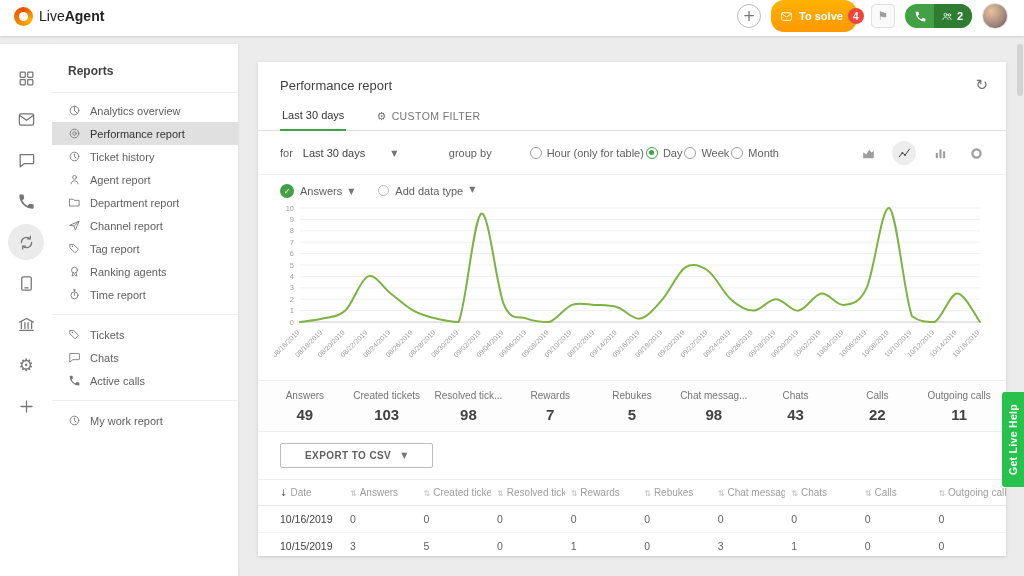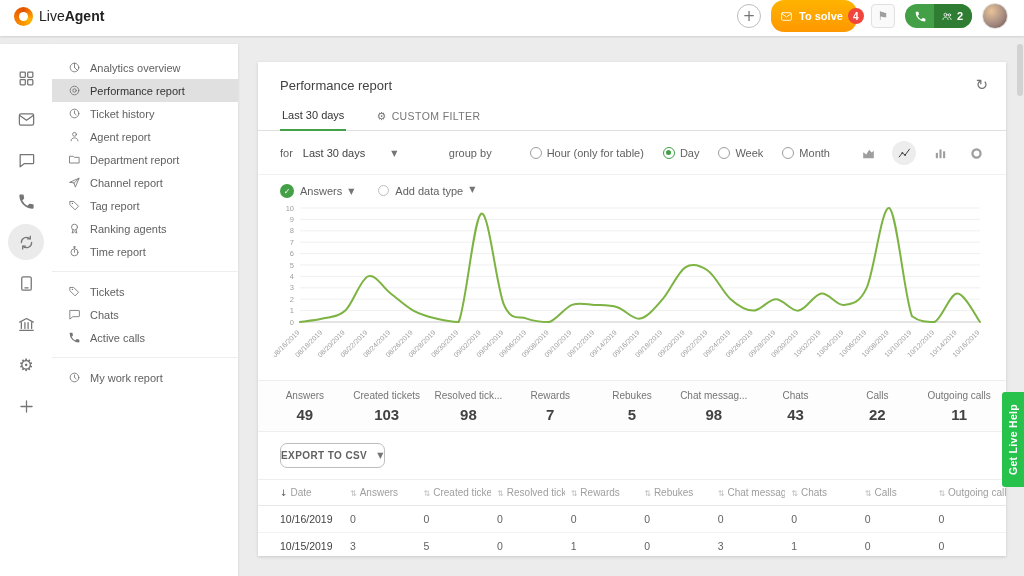--- a/index.html
+++ b/index.html
@@ -50,21 +50,21 @@
 
   .tabs { display:flex; gap:28px; padding:0 22px; border-bottom:1px solid #e0e0e0; align-items:flex-end; }
   .tab { font-size:11px; color:#757575; padding:6px 2px 8px; cursor:pointer; display:flex; align-items:center; gap:5px; }
   .tab.active { color:#333; border-bottom:2px solid #43a047; margin-bottom:-1px; }
   .tab .tab-gear { font-size:11px; color:#757575; line-height:1; }
   .tab.upper { letter-spacing:.4px; font-size:10.5px; }
 
   .filter-bar { display:flex; align-items:center; gap:10px; padding:10px 18px 9px 22px; border-bottom:1px solid #f0f0f0; font-size:11px; color:#616161; }
   .select-box { display:flex; align-items:center; gap:26px; color:#424242; cursor:pointer; margin-right:16px; min-width:120px; }
   .caret { font-size:8px; color:#757575; }
-  .radio-row { display:flex; align-items:center; gap:19px;padding-left:28px; }
+  .radio-row { display:flex; align-items:center; gap:2px;padding-left:28px; }
   .radio { display:flex; align-items:center; gap:5px; cursor:pointer; }
   .rb { width:12px; height:12px; border:1.5px solid #9e9e9e; border-radius:50%; display:inline-block; position:relative; }
   .rb.checked { border-color:#43a047; }
   .rb.checked::after { content:''; position:absolute; left:2px; top:2px; width:5px; height:5px; border-radius:50%; background:#43a047; }
   .chart-types { margin-left:auto; display:flex; gap:12px; align-items:center; }
   .ct { color:#9e9e9e; cursor:pointer; width:24px; height:24px; display:flex; align-items:center; justify-content:center; border-radius:50%; }
   .ct.active { color:#424242; background:#ededed; }
 
   .legend-bar { display:flex; align-items:center; gap:24px; padding:9px 22px 2px; font-size:11px; color:#616161; }
   .series-pill { display:flex; align-items:center; gap:6px; cursor:pointer; }
@@ -72,21 +72,21 @@
   .dash-circle { width:11px; height:11px; border:1.5px solid #bdbdbd; border-radius:50%; display:inline-block; }
   .add-type { display:flex; align-items:flex-start; gap:6px; cursor:pointer; }
 
   .chart-wrap { padding:2px 16px 0; }
 
   .metrics { display:grid; grid-template-columns:repeat(9,1fr); padding:9px 6px 8px; border-top:1px solid #eee; border-bottom:1px solid #eee; background:#fdfdfd; text-align:center; }
   .m-label { font-size:10px; color:#757575; white-space:nowrap; overflow:hidden; }
   .m-value { font-size:15px; font-weight:700; color:#424242; margin-top:5px; }
 
   .export-row { padding:11px 22px; }
-  .export-btn { display:inline-flex; align-items:center; gap:10px; border:1px solid #bdbdbd; border-radius:7px; padding:6px 0; font-size:10px; font-weight:700; letter-spacing:.4px; color:#616161; cursor:pointer; background:#fff; }
+  .export-btn { display:inline-flex; align-items:center; gap:10px; border:1px solid #bdbdbd; border-radius:2px; padding:6px 24px; font-size:10px; font-weight:700; letter-spacing:.4px; color:#616161; cursor:pointer; background:#fff; }
 
   table { width:100%; border-collapse:collapse; table-layout:fixed; }
   th, td { text-align:left; font-size:10px; padding:7px 6px; white-space:nowrap; overflow:hidden; }
   th { color:#9e9e9e; font-weight:400; border-top:1px solid #eee; border-bottom:1px solid #e8e8e8; cursor:pointer; }
   th:first-child, td:first-child { padding-left:22px; width:86px; }
   td { border-bottom:1px solid #f2f2f2; color:#616161; font-size:10.5px; }
   td.date-cell { color:#424242; }
   .sort { font-size:8px; color:#bdbdbd; margin-right:3px; }
   .sort.sort-active { color:#616161; font-size:9px; }
 
@@ -209,20 +209,21 @@
       <div class="rail-item">
         <span class="svg-icon">
           <svg width="19" height="19" viewBox="0 0 24 24" fill="none" stroke="currentColor" stroke-width="1.6" stroke-linecap="round" stroke-linejoin="round">
             <path d="M12 5v14M5 12h14"></path>
           </svg>
         </span>
       </div>
     </div>
 
   <div class="sidebar">
+    <div class="sidebar-title">Reports</div>
     <div id="side-list">
         <div class="side-item">
           <span class="svg-icon">
             <svg width="13" height="13" viewBox="0 0 24 24" fill="none" stroke="currentColor" stroke-width="1.6" stroke-linecap="round" stroke-linejoin="round">
               <circle cx="12" cy="12" r="8"></circle>
               <path d="M12 12V4M12 12l5.5 5.5"></path>
             </svg>
           </span>
           <span class="side-label">Analytics overview</span>
         </div>

